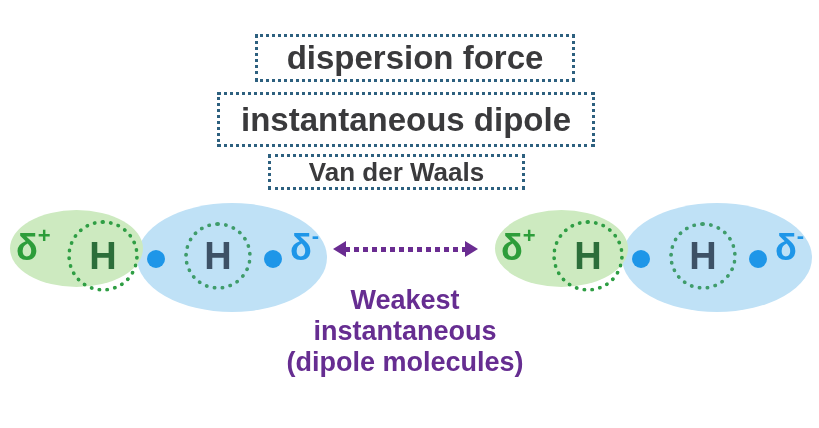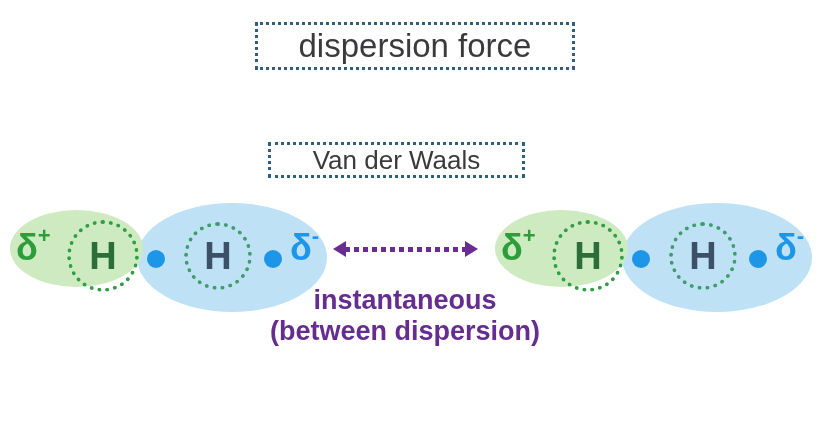--- a/index.html
+++ b/index.html
@@ -13,24 +13,25 @@
   }
 
   
   .label-box {
     position: absolute;
     border: 3px dotted #2d607f;
     background: #ffffff;
     display: flex;
     align-items: center;
     justify-content: center;
-    font-weight: normal;
+    font-weight: bold;
     color: #3a3a3c;
     box-sizing: border-box;
     white-space: nowrap;
+    margin-top: 12px;
   }
   .box-1 { left: 255px; top: 22px;  width: 320px; height: 48px; font-size: 33px; }
   .box-2 { left: 217px; top: 80px;  width: 378px; height: 55px; font-size: 33px; }
   .box-3 { left: 268px; top: 142px; width: 257px; height: 36px; font-size: 26px; }
 
   
   .molecule { position: absolute; top: 198px; width: 320px; height: 118px; }
   .molecule-left  { left: 10px; }
   .molecule-right { left: 495px; }
 
@@ -110,20 +111,23 @@
   }
 </style>
 </head>
 <body>
 
 <div class="canvas">
 
   <div class="label-box box-1">
     <span>dispersion force</span>
   </div>
+  <div class="label-box box-2">
+    <span>instantaneous dipole</span>
+  </div>
   <div class="label-box box-3">
     <span>Van der Waals</span>
   </div>
 
   <div class="molecule molecule-left">
     <div class="lobe lobe-blue"></div>
     <div class="lobe lobe-green"></div>
     <div class="delta delta-plus"><span>δ</span><sup>+</sup></div>
     <div class="shell shell-green">
       <span>H</span>
@@ -151,17 +155,18 @@
     </div>
     <div class="electron electron-1"></div>
     <div class="shell shell-teal">
       <span>H</span>
     </div>
     <div class="electron electron-2"></div>
     <div class="delta delta-minus"><span>δ</span><sup>-</sup></div>
   </div>
 
   <div class="caption">
+    <div>Weakest</div>
     <div>instantaneous</div>
-    <div>(between dispersion)</div>
+    <div>(dipole molecules)</div>
   </div>
 
 </div>
 
 </body></html>

